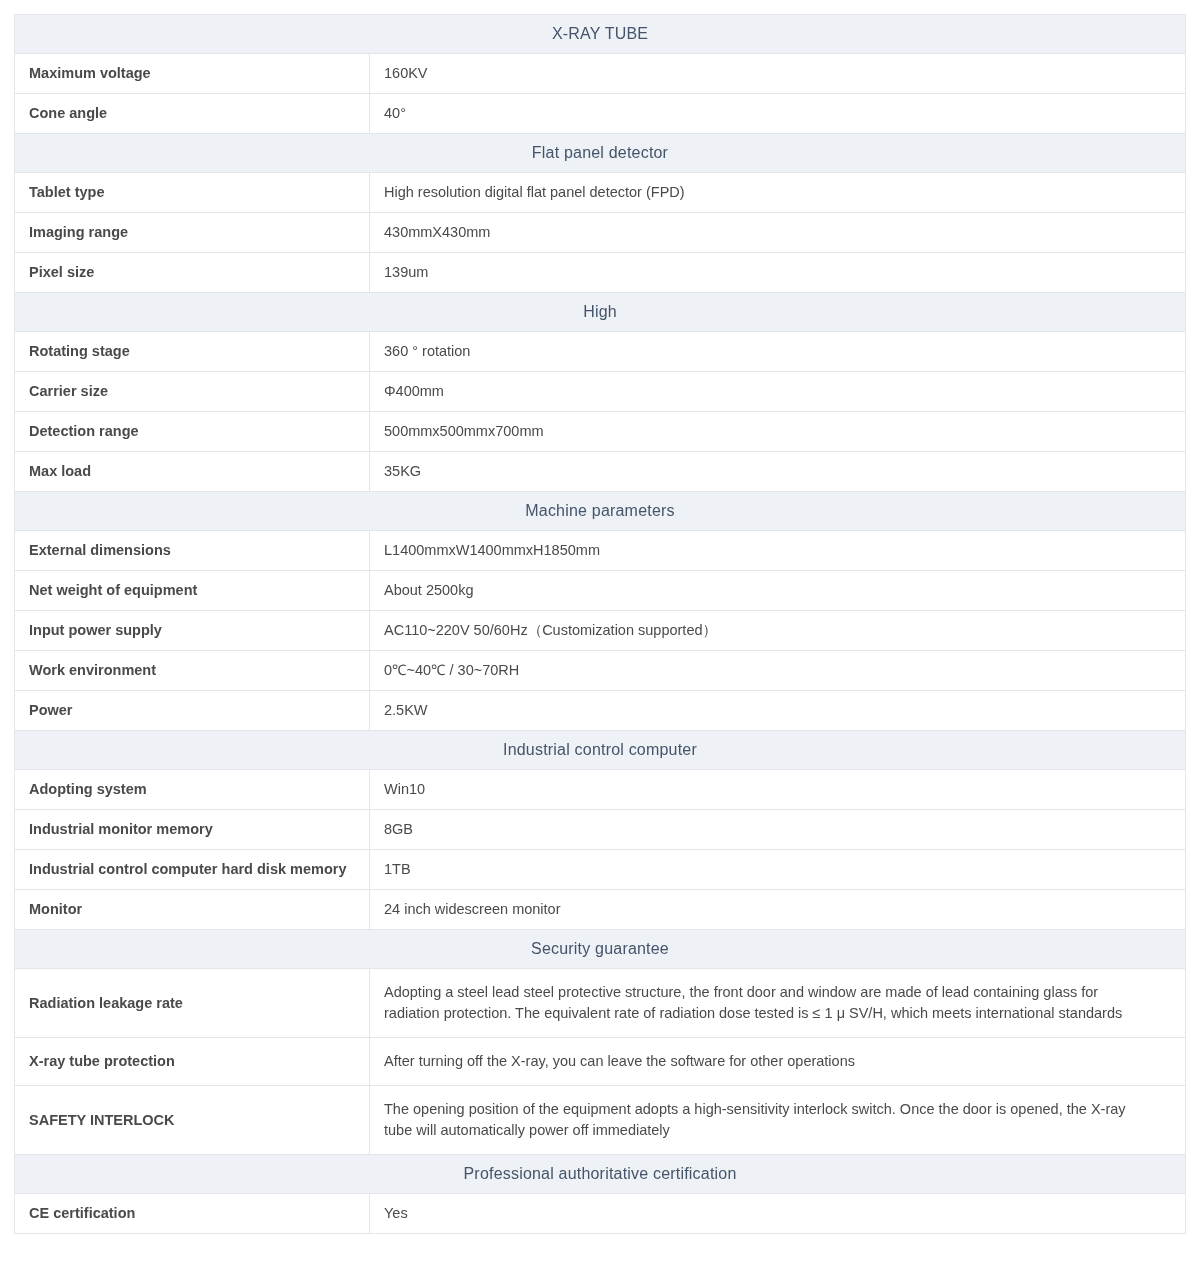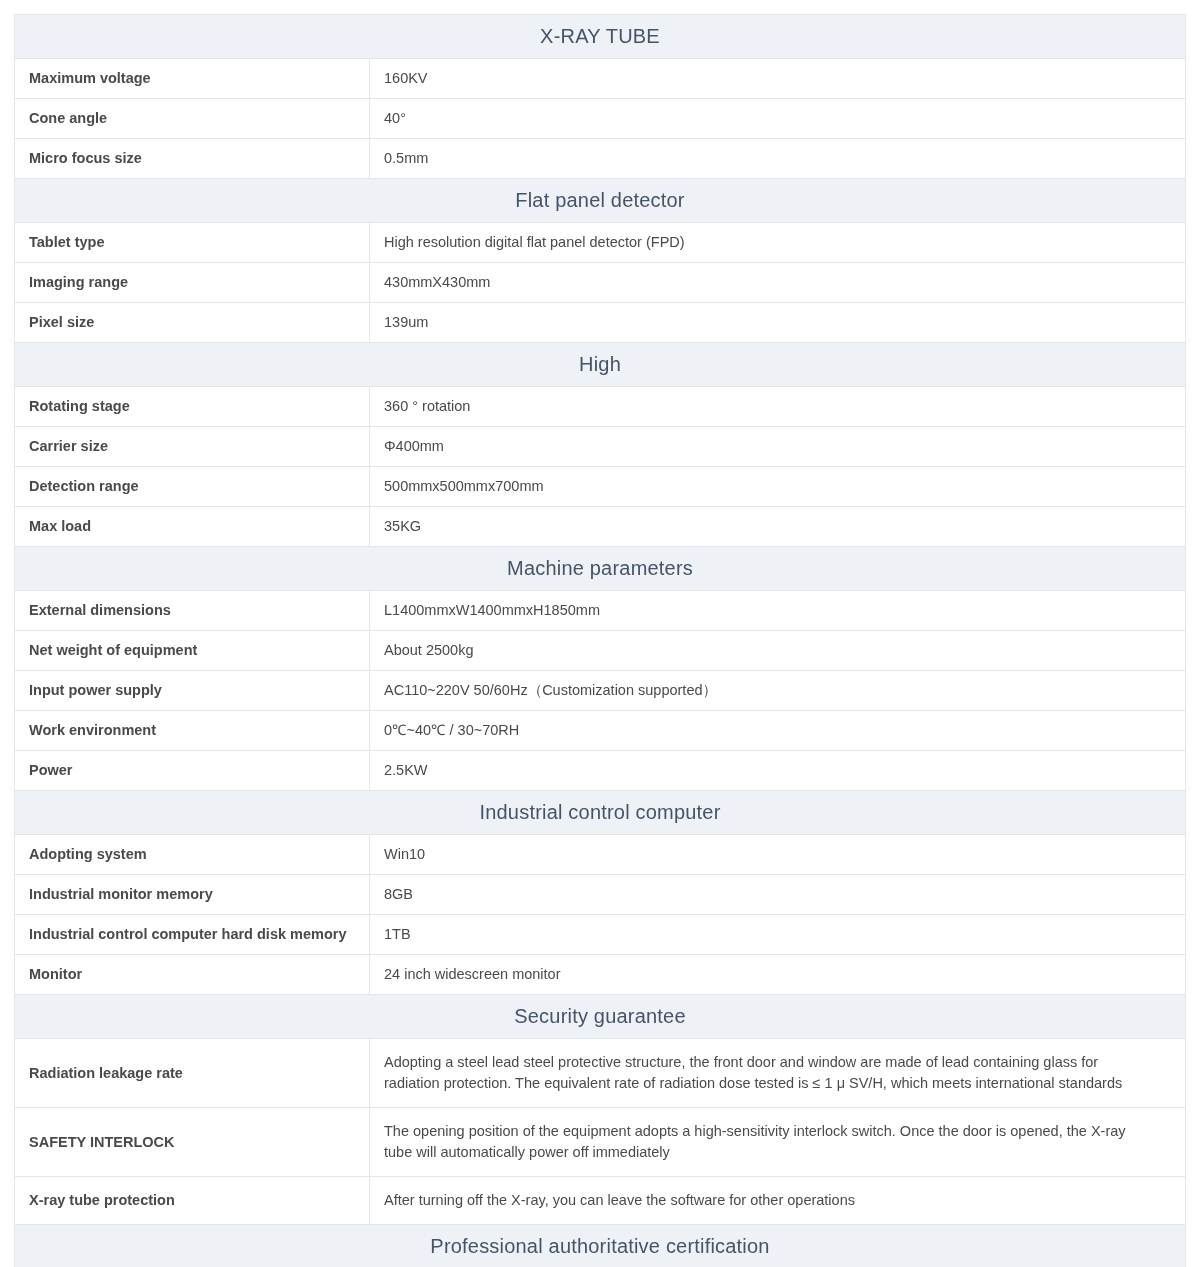--- a/index.html
+++ b/index.html
@@ -25,21 +25,21 @@
     font-size: 14.5px;
   }
   table.spec-table td {
     border: 1px solid #e2e6ea;
     padding: 0;
     vertical-align: middle;
   }
   tr.section-row td {
     background: #eef1f5;
     text-align: center;
-    font-size: 20px;
+    font-size: 16px;
     color: #44546a;
     padding: 10px 8px;
     font-weight: 400;
     letter-spacing: .2px;
   }
   tr.spec-row td.label {
     width: 355px;
     padding: 9px 10px 9px 14px;
     color: #4a4a4a;
     background: #ffffff;
@@ -71,24 +71,20 @@
         <tr class="section-row">
           <td colspan="2">X-RAY TUBE</td>
         </tr>
         <tr class="spec-row">
           <td class="label">Maximum voltage</td>
           <td class="value">160KV</td>
         </tr>
         <tr class="spec-row">
           <td class="label">Cone angle</td>
           <td class="value">40°</td>
-        </tr>
-        <tr class="spec-row">
-          <td class="label">Micro focus size</td>
-          <td class="value">0.5mm</td>
         </tr>
         <tr class="section-row">
           <td colspan="2">Flat panel detector</td>
         </tr>
         <tr class="spec-row">
           <td class="label">Tablet type</td>
           <td class="value">High resolution digital flat panel detector (FPD)</td>
         </tr>
         <tr class="spec-row">
           <td class="label">Imaging range</td>
@@ -160,26 +156,26 @@
           <td class="value">24 inch widescreen monitor</td>
         </tr>
         <tr class="section-row">
           <td colspan="2">Security guarantee</td>
         </tr>
         <tr class="spec-row tall">
           <td class="label">Radiation leakage rate</td>
           <td class="value">Adopting a steel lead steel protective structure, the front door and window are made of lead containing glass for radiation protection. The equivalent rate of radiation dose tested is ≤ 1 μ SV/H, which meets international standards</td>
         </tr>
         <tr class="spec-row tall">
+          <td class="label">X-ray tube protection</td>
+          <td class="value">After turning off the X-ray, you can leave the software for other operations</td>
+        </tr>
+        <tr class="spec-row tall">
           <td class="label">SAFETY INTERLOCK</td>
           <td class="value">The opening position of the equipment adopts a high-sensitivity interlock switch. Once the door is opened, the X-ray tube will automatically power off immediately</td>
-        </tr>
-        <tr class="spec-row tall">
-          <td class="label">X-ray tube protection</td>
-          <td class="value">After turning off the X-ray, you can leave the software for other operations</td>
         </tr>
         <tr class="section-row">
           <td colspan="2">Professional authoritative certification</td>
         </tr>
         <tr class="spec-row">
           <td class="label">CE certification</td>
           <td class="value">Yes</td>
         </tr>
       </tbody>
   </table>

